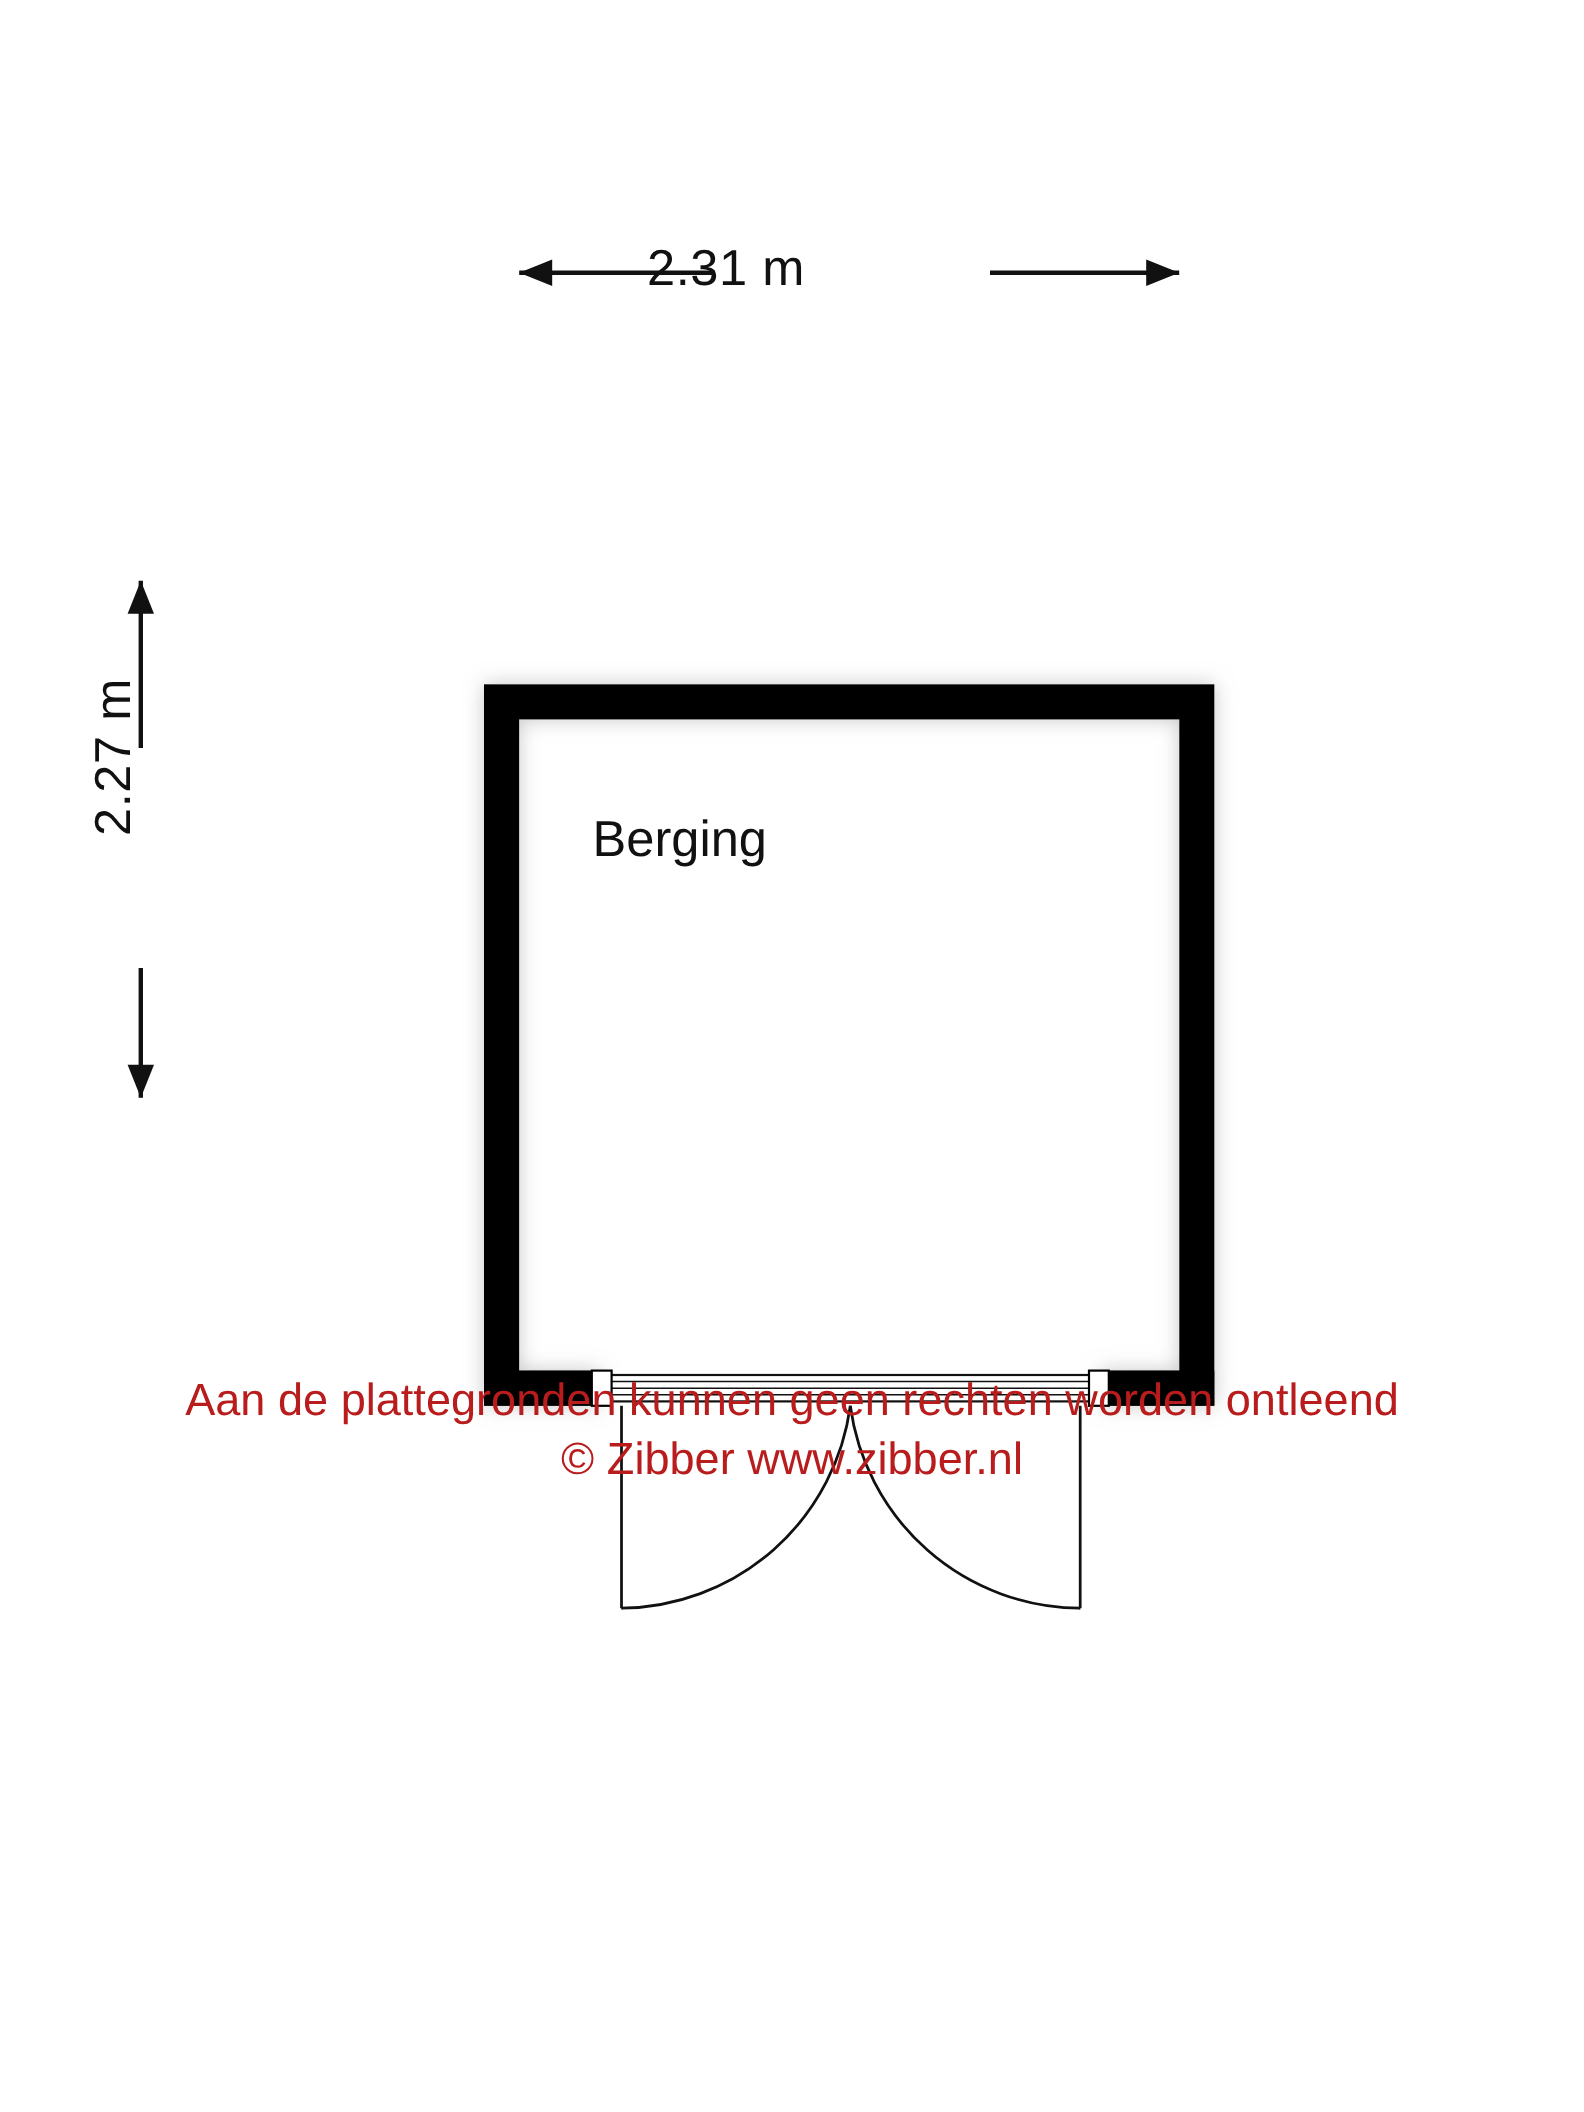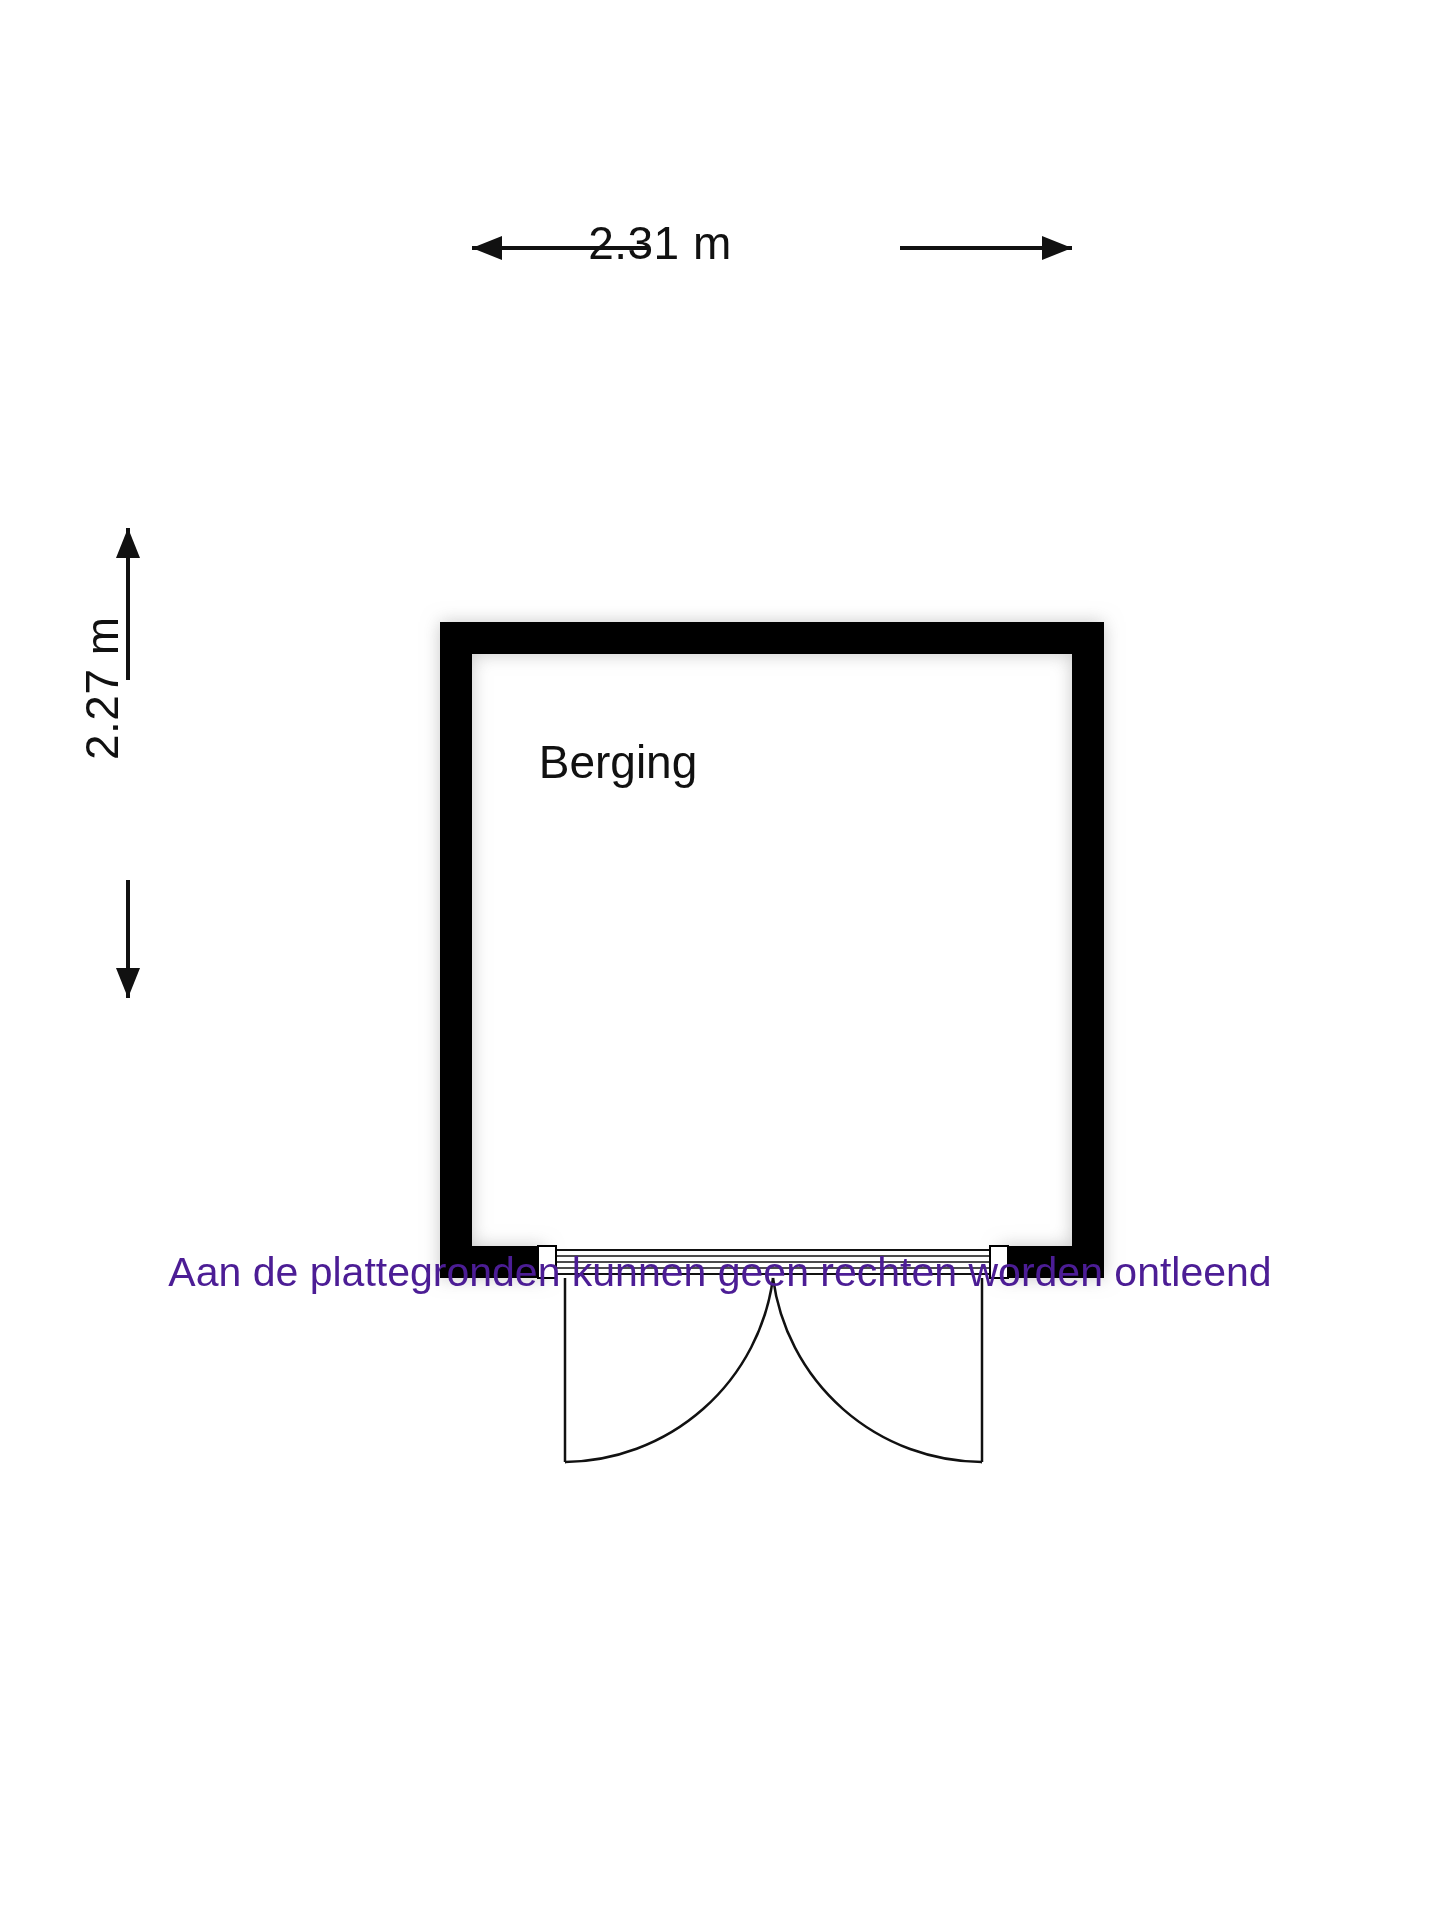--- a/index.html
+++ b/index.html
@@ -55,21 +55,21 @@
     color: #111111;
   }
   #footer {
     position: absolute;
     left: 0;
     top: 1245px;
     width: 1440px;
     text-align: center;
     font-size: 41px;
     line-height: 54px;
-    color: #4c1d95;
+    color: #b91c1c;
   }
   #footer .line2 {
     display: block;
   }
 </style>
 </head>
 <body>
 
 <svg id="plan" viewBox="0 0 1440 1920" xmlns="http://www.w3.org/2000/svg">
 
@@ -127,13 +127,14 @@
 </svg>
 
 <div class="dim-label" id="dim-top-label">2.31 m</div>
 
 <div class="dim-label" id="dim-left-label">2.27 m</div>
 
 <div id="room-label">Berging</div>
 
 <div id="footer">
   <span>Aan de plattegronden kunnen geen rechten worden ontleend</span>
+  <span class="line2">© Zibber www.zibber.nl</span>
 </div>
 
 </body></html>

